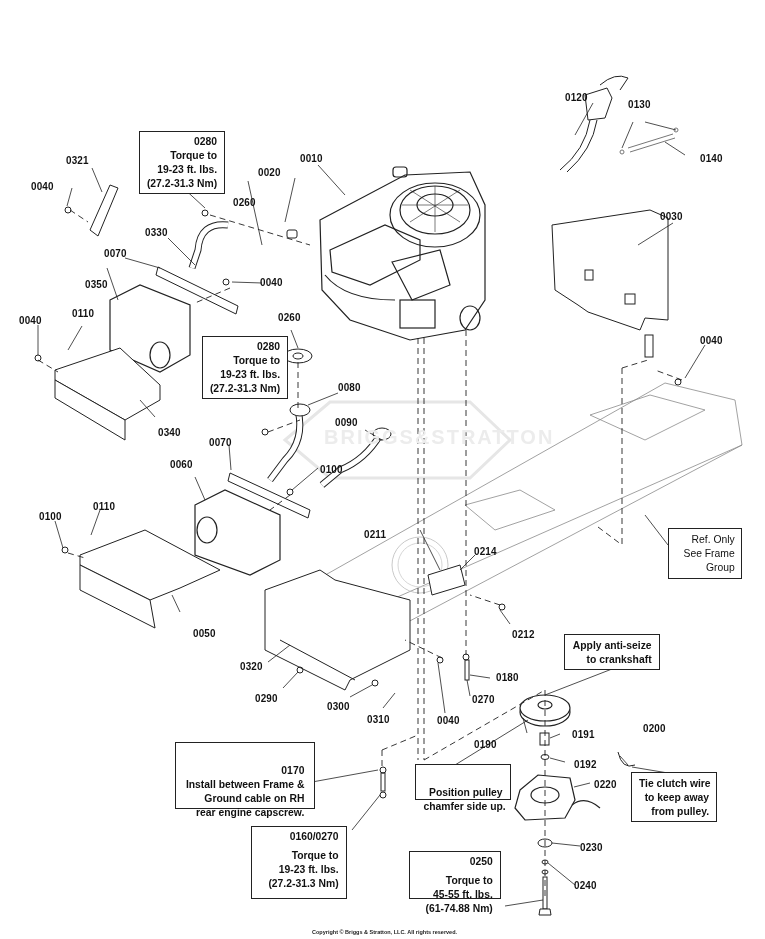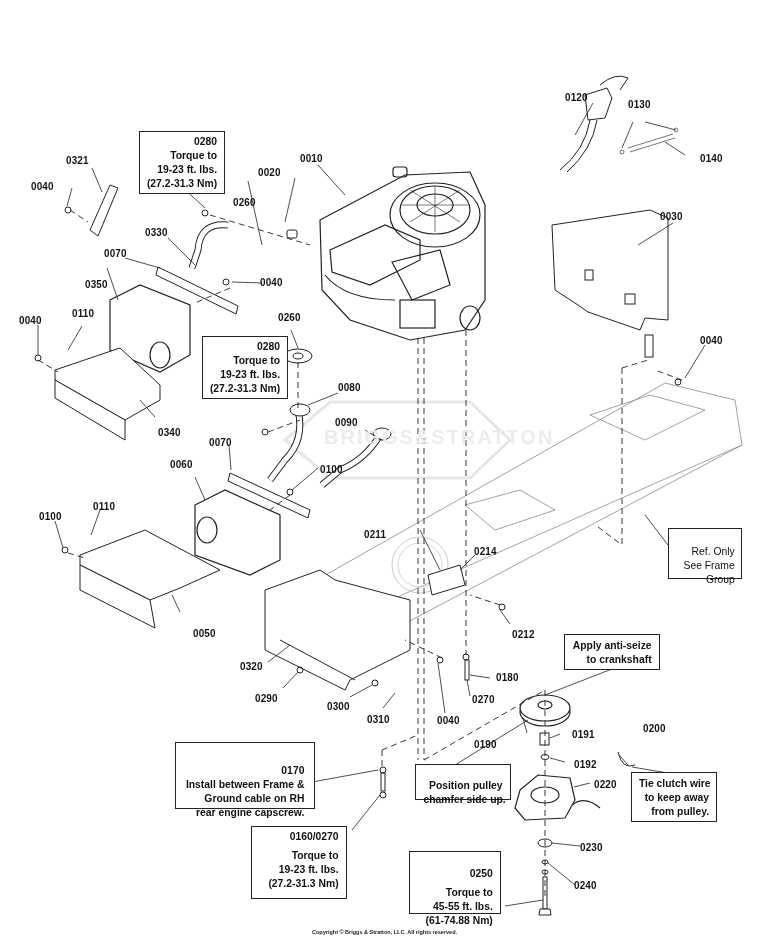--- a/index.html
+++ b/index.html
@@ -315,32 +315,32 @@
   <span class="ln">(27.2-31.3 Nm)</span>
 </div>
 
 <div class="note" style="left:202px;top:336px;width:86px;height:63px">
   <span class="ln">0280</span>
   <span class="ln">Torque to</span>
   <span class="ln">19-23 ft. lbs.</span>
   <span class="ln">(27.2-31.3 Nm)</span>
 </div>
 
-<div class="note" style="left:668px;top:528px;width:74px;height:51px;font-weight:normal;padding-top:15px">
+<div class="note" style="left:668px;top:528px;width:74px;height:51px;font-weight:normal;padding-top:3px">
   <span class="ln">Ref. Only</span>
   <span class="ln">See Frame</span>
   <span class="ln">Group</span>
 </div>
 
 <div class="note" style="left:564px;top:634px;width:96px;height:36px;padding-top:3px">
   <span class="ln">Apply anti-seize</span>
   <span class="ln">to crankshaft</span>
 </div>
 
-<div class="note" style="left:415px;top:764px;width:96px;height:36px;padding-top:13px">
+<div class="note" style="left:415px;top:764px;width:96px;height:36px;padding-top:20px">
   <span class="ln">Position pulley</span>
   <span class="ln">chamfer side up.</span>
 </div>
 
 <div class="note" style="left:631px;top:772px;width:86px;height:50px;padding-top:3px">
   <span class="ln">Tie clutch wire</span>
   <span class="ln">to keep away</span>
   <span class="ln">from pulley.</span>
 </div>
 
@@ -351,20 +351,20 @@
   <span class="ln">rear engine capscrew.</span>
 </div>
 
 <div class="note" style="left:251px;top:826px;width:96px;height:73px;">
   <span class="ln">0160/0270</span>
   <span class="ln gap">Torque to</span>
   <span class="ln">19-23 ft. lbs.</span>
   <span class="ln">(27.2-31.3 Nm)</span>
 </div>
 
-<div class="note" style="left:409px;top:851px;width:92px;height:63px;padding-top:14px">
+<div class="note" style="left:409px;top:851px;width:92px;height:48px;padding-top:2px">
   <span class="ln">0250</span>
   <span class="ln gap">Torque to</span>
   <span class="ln">45-55 ft. lbs.</span>
   <span class="ln">(61-74.88 Nm)</span>
 </div>
 
 <div class="copyright">Copyright © Briggs &amp; Stratton, LLC. All rights reserved.</div>
 
 </body></html>

